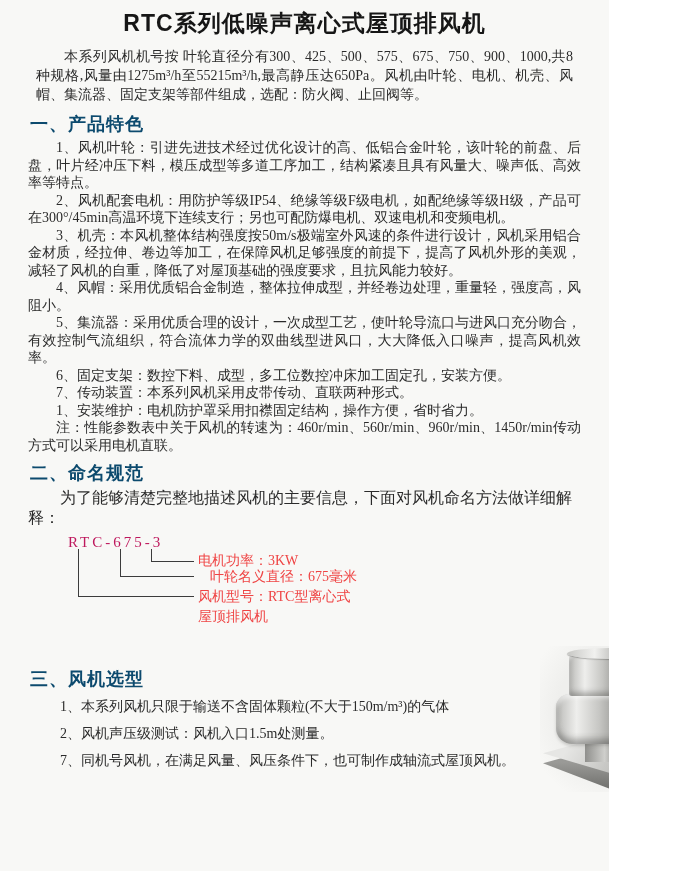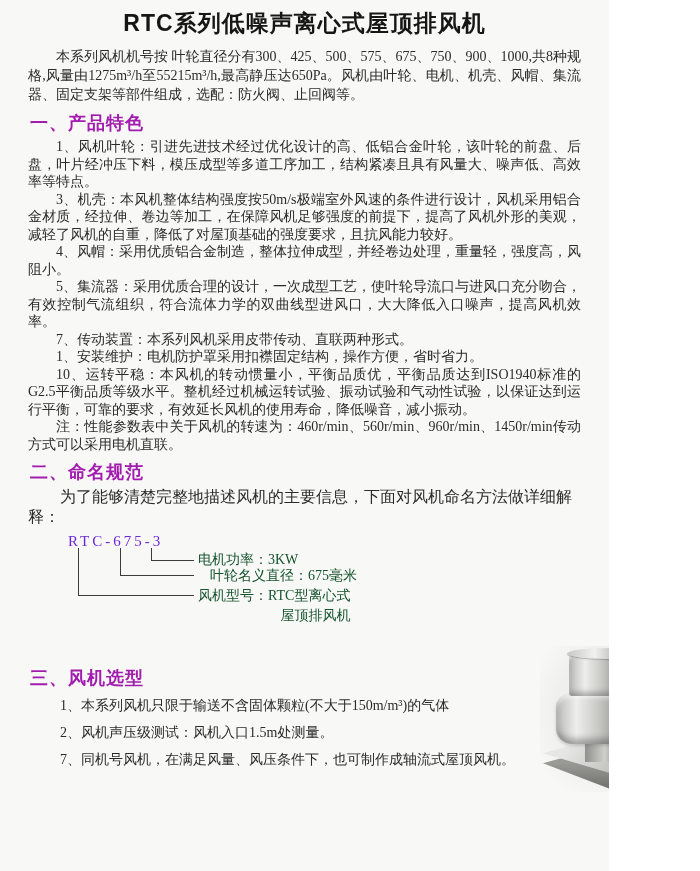--- a/index.html
+++ b/index.html
@@ -12,56 +12,56 @@
     color:#2b2b2b;
     font-family:"Liberation Serif","DejaVu Serif",serif;
     overflow:hidden;
   }
   .title{
     font-family:"Liberation Sans","DejaVu Sans",sans-serif;
     font-size:23px;font-weight:bold;color:#161616;
     text-align:center;margin:2px 0 8px 0;letter-spacing:1px;
   }
   .para{
-    margin:0;font-size:14px;line-height:19px;
+    margin:8px;font-size:14px;line-height:19px;
     text-align:justify;text-indent:2em;font-family:Liberation Serif, serif;
   }
   .sec-heading{
     font-family:Liberation Mono, monospace;
-    font-size:18px;font-weight:bold;color:#a21caf;
+    font-size:18px;font-weight:bold;color:#0c4a6e;
     margin:7px 0 3px 2px;letter-spacing:1px;
   }
   .feature{
     margin:0;font-size:14px;line-height:17.5px;
     text-align:justify;text-indent:2em;
   }
   .naming-intro{
     margin:2px 0 0 0;font-size:16px;line-height:20px;text-indent:2em;
   }
   .diagram{
     position:relative;height:126px;margin-top:6px;
   }
   .model-code{
     position:absolute;left:40px;top:0;
-    font-size:15px;letter-spacing:3px;color:#6d28d9;
+    font-size:15px;letter-spacing:3px;color:#be185d;
     font-family:"Liberation Serif","DejaVu Serif",serif;
   }
   .conn{
     position:absolute;
     border-left:1px solid #3c3c3c;border-bottom:1px solid #3c3c3c;
   }
   .conn-power{left:123px;top:15px;width:42px;height:12px;}
   .conn-diameter{left:92px;top:15px;width:73px;height:27px;}
   .conn-model{left:50px;top:15px;width:115px;height:47px;}
   .diag-label{
-    position:absolute;left:170px;font-size:14px;color:#14532d;line-height:20px;
+    position:absolute;left:170px;font-size:14px;color:#ef4444;line-height:20px;
   }
   .label-power{top:17px;}
   .label-diameter{top:33px;margin-left:12px;}
-  .label-model{top:53px;white-space:pre-line;text-align:right;}
+  .label-model{top:53px;white-space:pre-line;}
   .selection-item{
     margin:4px;font-size:14px;line-height:23px;text-indent:2em;text-align:justify;
   }
   
   .fan{
     position:absolute;left:540px;top:646px;width:150px;height:146px;
   }
   .fan .backdrop{
     position:absolute;left:0;top:0;width:150px;height:146px;
     background:radial-gradient(ellipse at 50% 45%, #efefed 55%, rgba(248,248,246,0) 85%);
@@ -105,26 +105,27 @@
 
 <div class="sheet">
 
   <h1 class="title">RTC系列低噪声离心式屋顶排风机</h1>
 
   <p class="para">本系列风机机号按 叶轮直径分有300、425、500、575、675、750、900、1000,共8种规格,风量由1275m³/h至55215m³/h,最高静压达650Pa。风机由叶轮、电机、机壳、风帽、集流器、固定支架等部件组成，选配：防火阀、止回阀等。</p>
 
   <div class="sec-heading">一、产品特色</div>
 
   <p class="feature">1、风机叶轮：引进先进技术经过优化设计的高、低铝合金叶轮，该叶轮的前盘、后盘，叶片经冲压下料，模压成型等多道工序加工，结构紧凑且具有风量大、噪声低、高效率等特点。</p>
+  <p class="feature">2、风机配套电机：用防护等级IP54、绝缘等级F级电机，如配绝缘等级H级，产品可在300°/45min高温环境下连续支行；另也可配防爆电机、双速电机和变频电机。</p>
   <p class="feature">3、机壳：本风机整体结构强度按50m/s极端室外风速的条件进行设计，风机采用铝合金材质，经拉伸、卷边等加工，在保障风机足够强度的前提下，提高了风机外形的美观，减轻了风机的自重，降低了对屋顶基础的强度要求，且抗风能力较好。</p>
   <p class="feature">4、风帽：采用优质铝合金制造，整体拉伸成型，并经卷边处理，重量轻，强度高，风阻小。</p>
   <p class="feature">5、集流器：采用优质合理的设计，一次成型工艺，使叶轮导流口与进风口充分吻合，有效控制气流组织，符合流体力学的双曲线型进风口，大大降低入口噪声，提高风机效率。</p>
+  <p class="feature">6、固定支架：数控下料、成型，多工位数控冲床加工固定孔，安装方便。</p>
   <p class="feature">7、传动装置：本系列风机采用皮带传动、直联两种形式。</p>
   <p class="feature">1、安装维护：电机防护罩采用扣襟固定结构，操作方便，省时省力。</p>
-  <p class="feature">10、运转平稳：本风机的转动惯量小，平衡品质优，平衡品质达到ISO1940标准的G2.5平衡品质等级水平。整机经过机械运转试验、振动试验和气动性试验，以保证达到运行平衡，可靠的要求，有效延长风机的使用寿命，降低噪音，减小振动。</p>
   <p class="feature">注：性能参数表中关于风机的转速为：460r/min、560r/min、960r/min、1450r/min传动方式可以采用电机直联。</p>
 
   <div class="sec-heading">二、命名规范</div>
 
   <p class="naming-intro">为了能够清楚完整地描述风机的主要信息，下面对风机命名方法做详细解释：</p>
 
   <div class="diagram">
     <div class="model-code">RTC-675-3</div>
     <div class="conn conn-power"></div>
     <div class="conn conn-diameter"></div>

